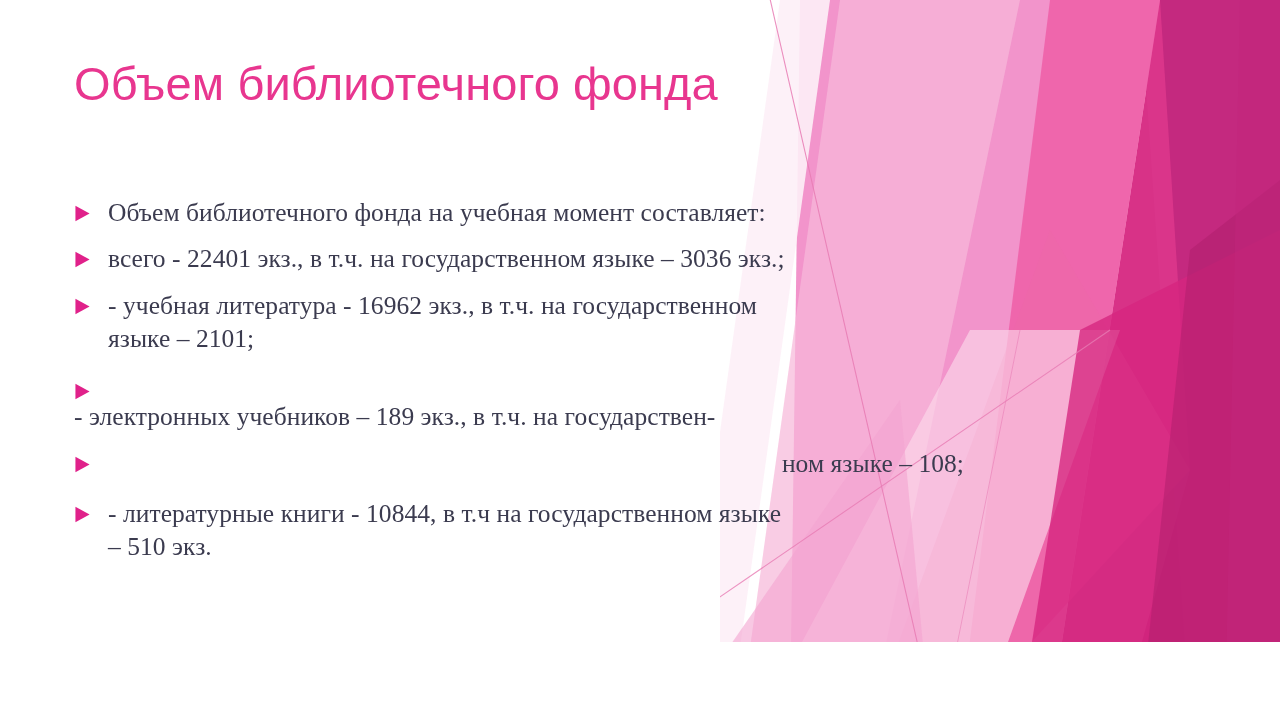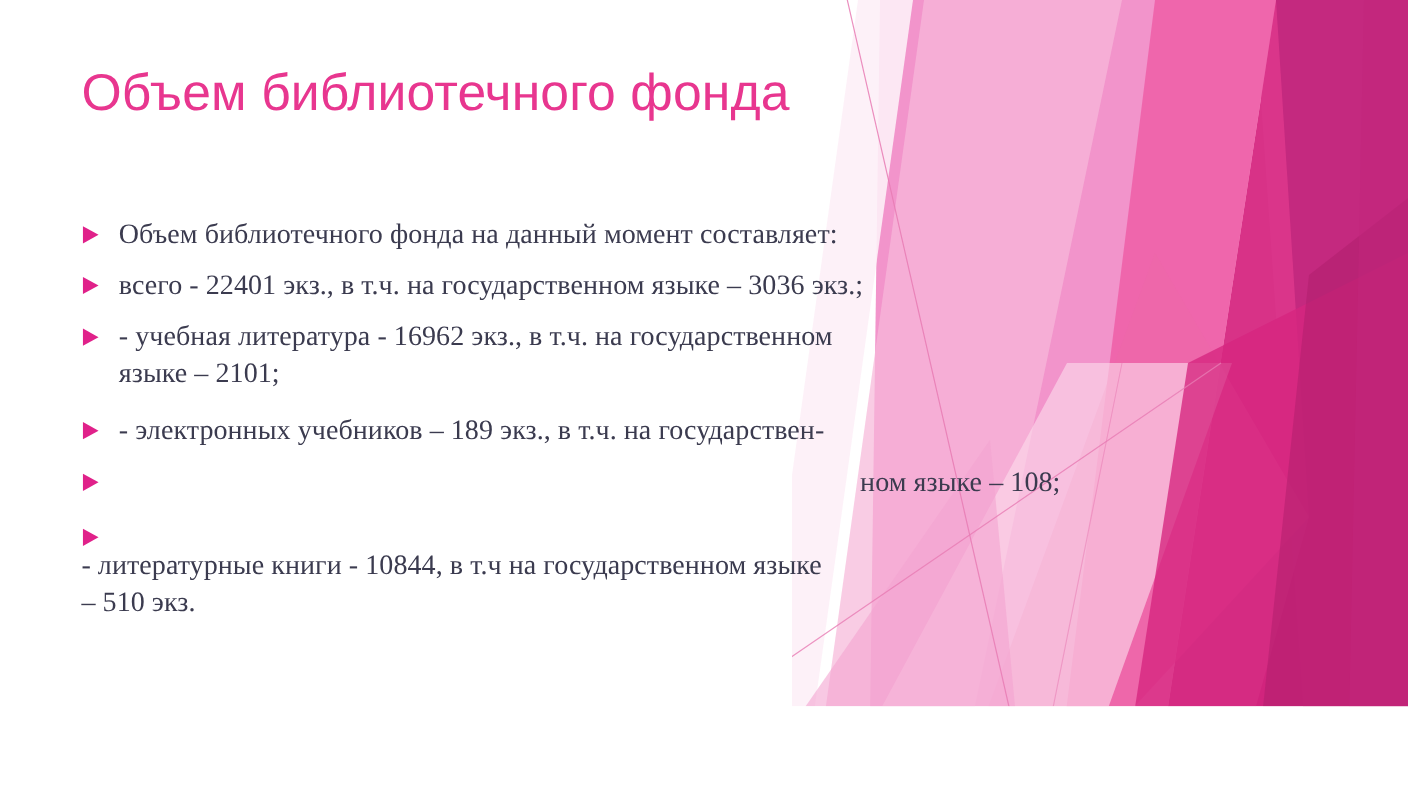--- a/index.html
+++ b/index.html
@@ -75,23 +75,23 @@
     line-height: 1.30;
     color: #3b3b4f;
     letter-spacing: 0.05px;
   }
   .bullet-text .wrap-line { display: block; }
 
   
   .row-0 { margin-bottom: 13px; }
   .row-1 { margin-bottom: 14px; }
   .row-2 { margin-bottom: 18px; }
-  .row-3 { margin-bottom: 14px; }
+  .row-3 { margin-bottom: 14px; flex-direction: column; }
   .row-4 { margin-bottom: 17px; text-align: right; }
-  .row-5 { margin-bottom: 0; flex-direction: column; }
+  .row-5 { margin-bottom: 0; }
 </style>
 </head>
 <body>
 
 <div id="slide">
 
   <div id="deco">
     <svg viewBox="0 0 560 720" preserveAspectRatio="none" xmlns="http://www.w3.org/2000/svg">
 
       <polygon points="440,0 560,0 560,720 330,720" fill="#be2279"></polygon>
@@ -128,21 +128,21 @@
 
   <div id="body">
 
     <div class="bullet-row row-0">
       <span class="bullet-marker">
         <svg viewBox="0 0 12 12" xmlns="http://www.w3.org/2000/svg">
             <polygon points="1,0.5 11,6 1,11.5" fill="#e0218a"></polygon>
           </svg>
       </span>
       <span class="bullet-text">
-        <span class="wrap-line">Объем библиотечного фонда на данный момент составляет:</span>
+        <span class="wrap-line">Объем библиотечного фонда на учебная момент составляет:</span>
       </span>
     </div>
 
     <div class="bullet-row row-1">
       <span class="bullet-marker">
         <svg viewBox="0 0 12 12" xmlns="http://www.w3.org/2000/svg">
             <polygon points="1,0.5 11,6 1,11.5" fill="#e0218a"></polygon>
           </svg>
       </span>
       <span class="bullet-text">

